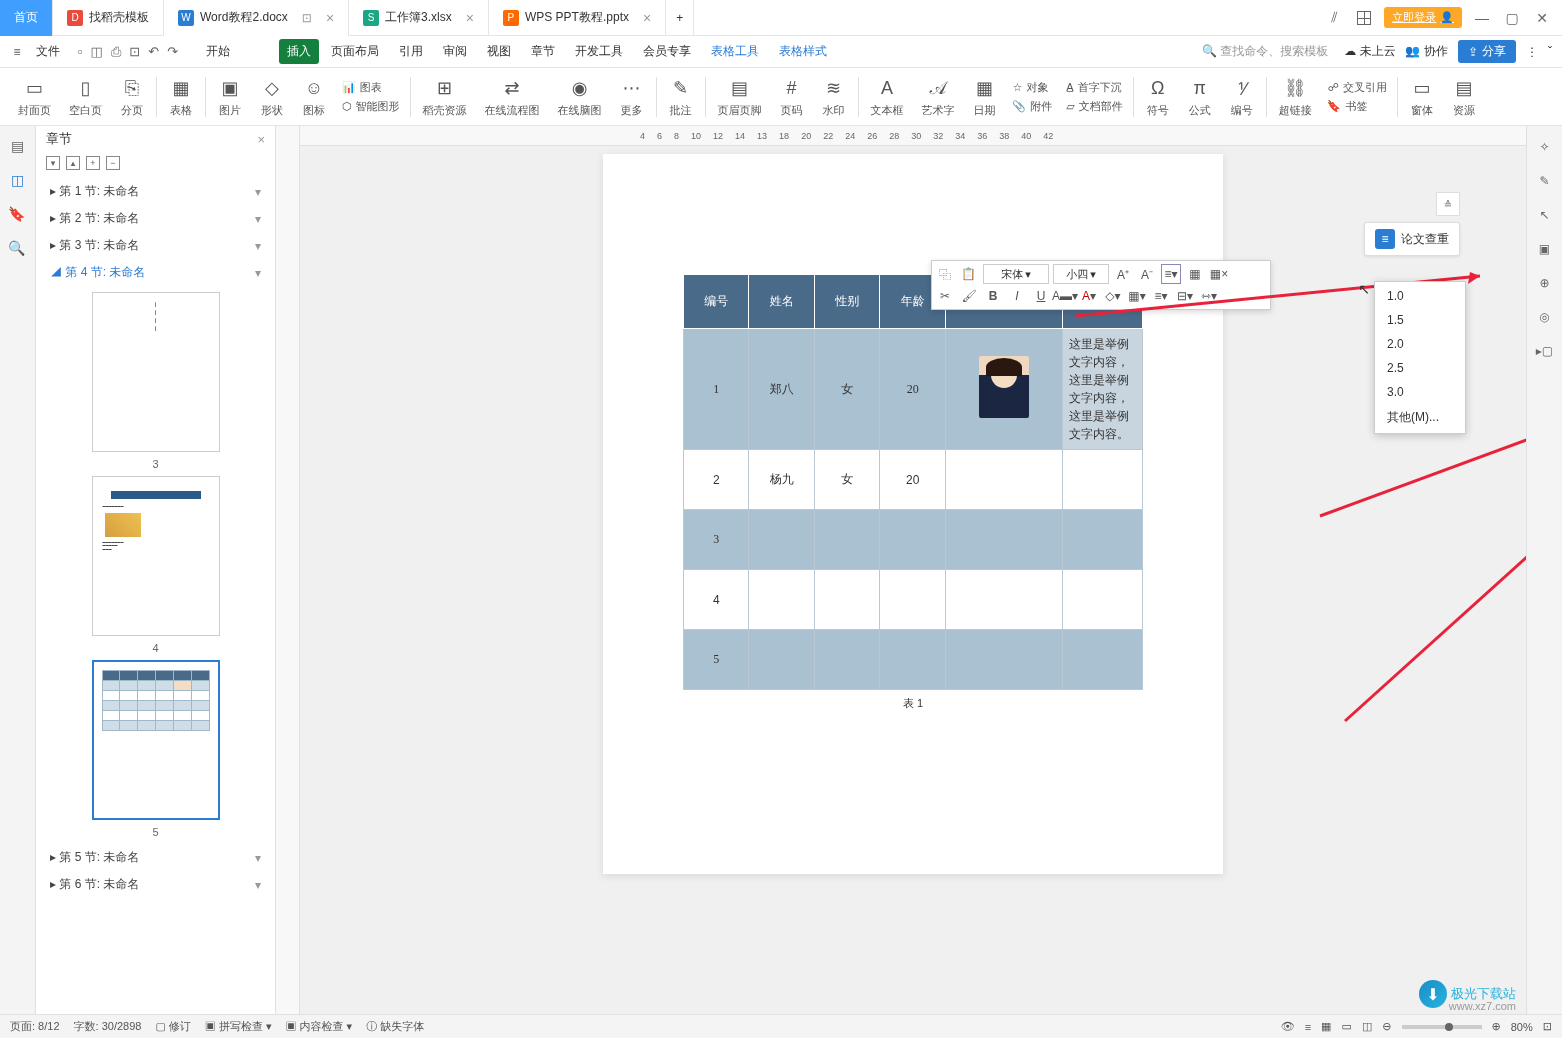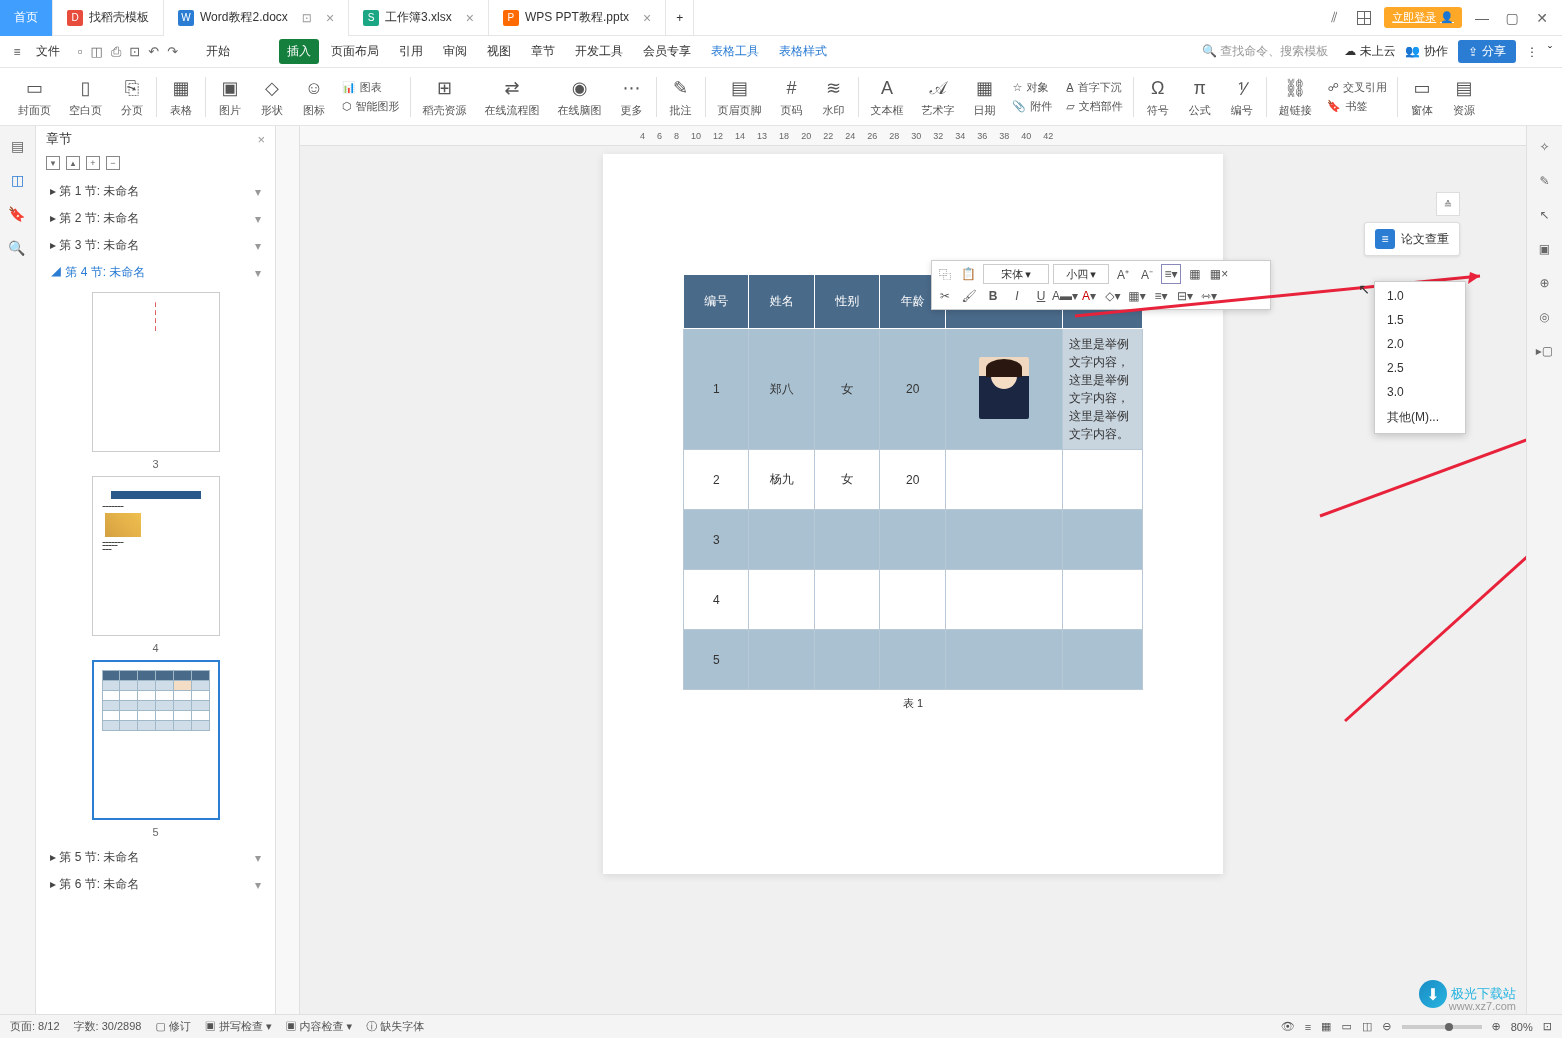--- a/index.html
+++ b/index.html
@@ -67,21 +67,21 @@
 .thumb-table .hd td{background:#4a6a8a;}
 .thumb-table .r1 td{background:#cfdde8;}
 
 .ruler-v{width:24px;background:#f8f8f8;border-right:1px solid #e0e0e0;}
 .doc-area{flex:1;background:#f0f0f0;position:relative;overflow:hidden;}
 .ruler-h{height:20px;background:#f8f8f8;border-bottom:1px solid #e0e0e0;display:flex;align-items:center;padding-left:340px;font-size:9px;color:#666;gap:12px;}
 .page{width:620px;min-height:720px;background:#fff;margin:8px auto;box-shadow:0 2px 8px rgba(0,0,0,.1);padding:120px 80px 40px;position:relative;}
 .doc-table{width:100%;border-collapse:collapse;}
 .doc-table th{background:#4a6a8a;color:#fff;padding:18px 4px;font-size:12px;font-weight:normal;border:1px solid #fff;}
 .doc-table td{border:1px solid #b8c8d6;padding:8px 4px;text-align:center;font-size:12px;height:60px;}
-.doc-table tr.odd td{background:#a9c1d1;}
+.doc-table tr.odd td{background:#a9c1d1;font-family:Liberation Serif, serif;}
 .doc-table tr.even td{background:#fff;}
 .photo-cell{padding:4px;}
 .id-photo{width:50px;height:62px;background:linear-gradient(#f0d8c0 30%,#1a2642 30%);border-radius:2px;display:inline-block;position:relative;}
 .id-photo::before{content:'';position:absolute;width:26px;height:26px;border-radius:50%;background:#f5dcc5;top:6px;left:12px;}
 .id-photo::after{content:'';position:absolute;width:36px;height:18px;background:#2a1810;border-radius:50% 50% 0 0;top:2px;left:7px;}
 .table-caption{text-align:center;font-size:11px;color:#333;margin-top:6px;}
 .sel-cell{background:#c8d4de !important;font-size:10px;line-height:1.5;text-align:left !important;padding:6px !important;color:#333;}
 
 .sidebar-right{width:36px;background:#f4f4f4;display:flex;flex-direction:column;align-items:center;padding-top:12px;gap:16px;border-left:1px solid #e0e0e0;}
 .sidebar-right .si{width:18px;height:18px;color:#666;display:flex;align-items:center;justify-content:center;}

